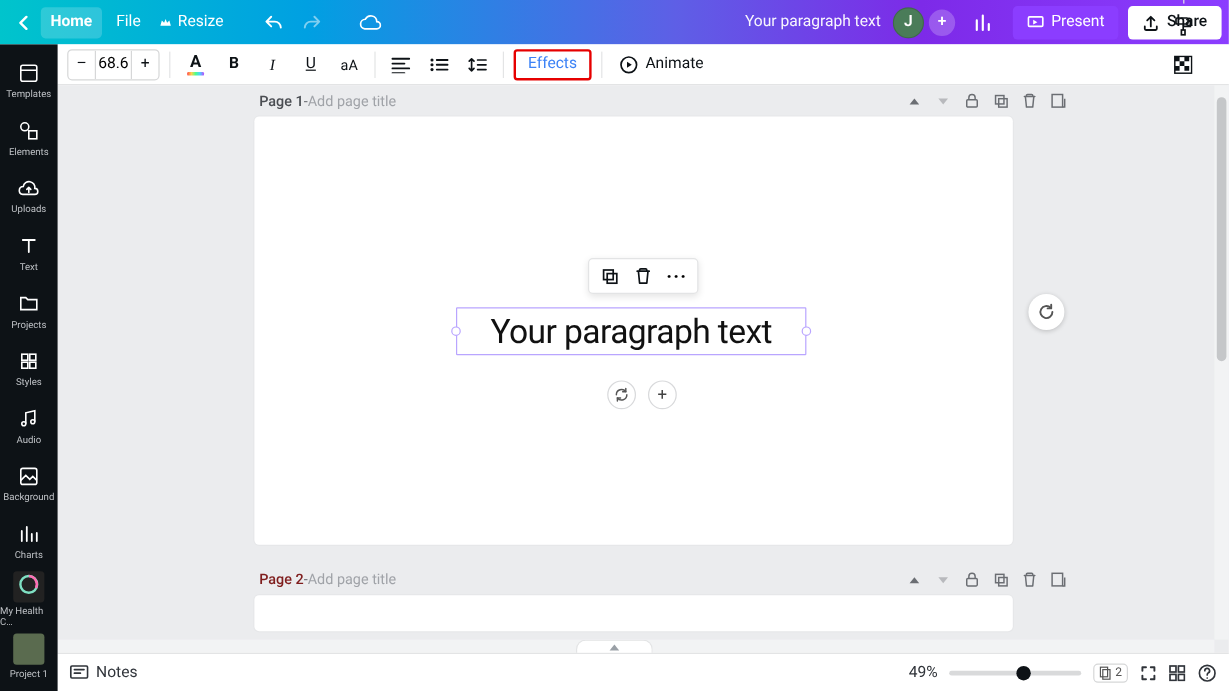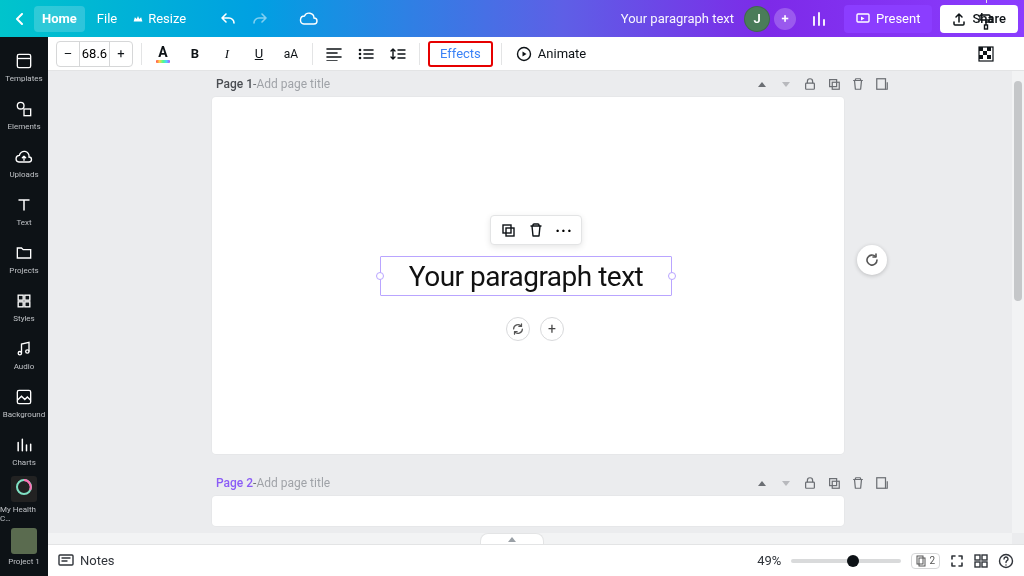--- a/index.html
+++ b/index.html
@@ -412,21 +412,21 @@
 
     <div class="refresh-fab">
       <svg width="16" height="16" viewBox="0 0 16 16">
           <path d="M13 8a5 5 0 1 1-1.5-3.5" fill="none" stroke="#555" stroke-width="1.6" stroke-linecap="round"></path>
           <path d="M12 2v3H9" fill="none" stroke="#555" stroke-width="1.6" stroke-linecap="round" stroke-linejoin="round"></path>
         </svg>
     </div>
 
     <div class="page-wrap">
       <div class="page-hdr">
-        <span style="color:#8b5cf6;font-weight:500">Page 2</span>
+        <span style="color:#7f1d1d;font-weight:500">Page 2</span>
         <span> - </span>
         <span style="color:#a0a3a8">Add page title</span>
         <div class="r">
           <span class="ic">
               <span class="chev-up"></span>
             </span>
           <span class="ic" style="opacity:.4">
               <span class="chev-down"></span>
             </span>
           <span class="ic">

